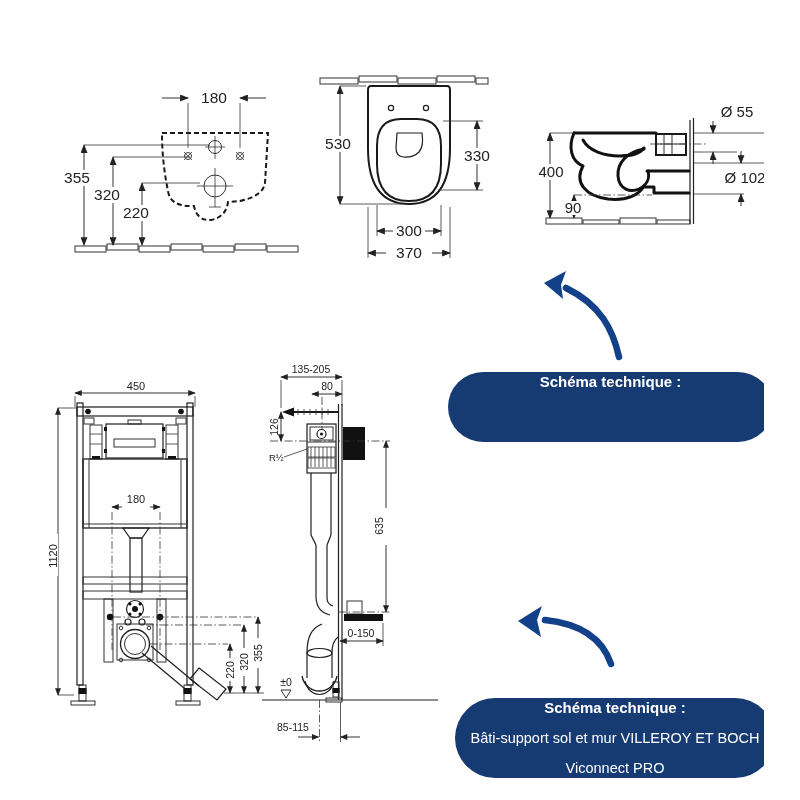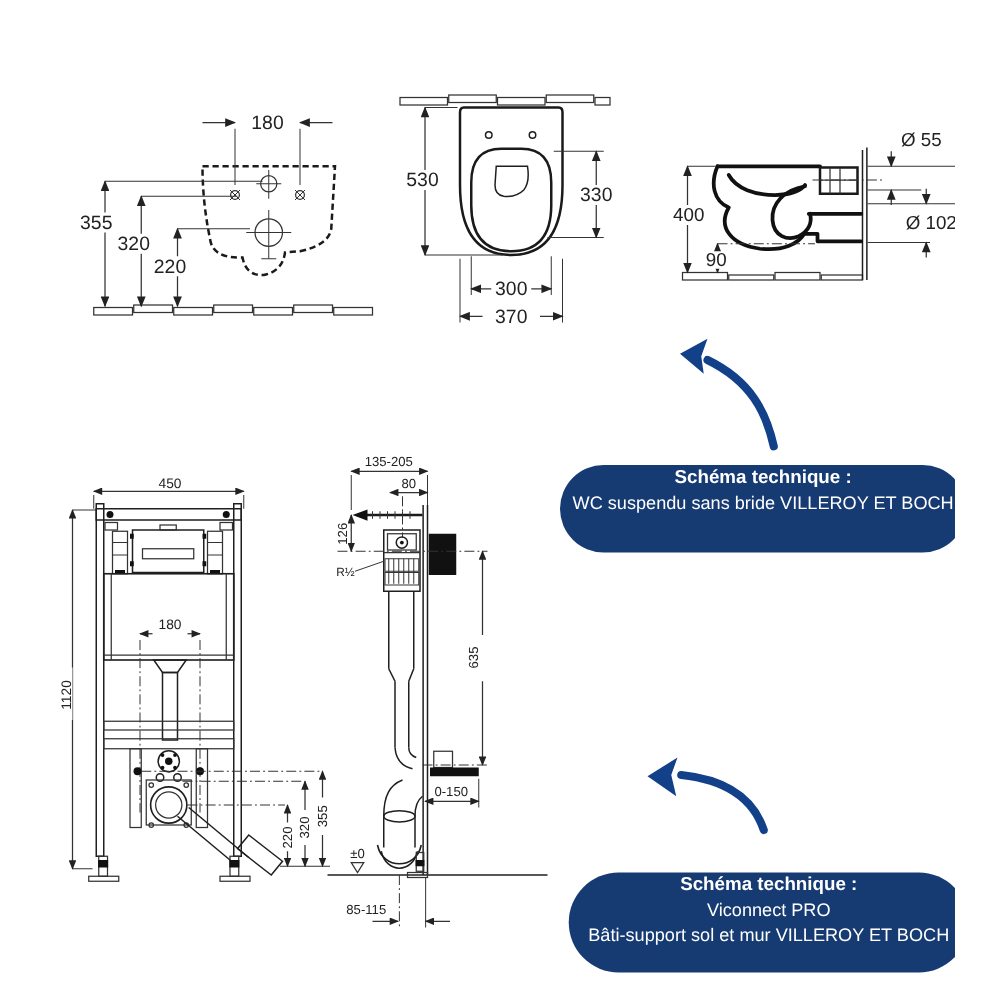--- a/index.html
+++ b/index.html
@@ -16,21 +16,21 @@
   .thin{stroke:#333;stroke-width:1;fill:none;}
   .thin8{stroke:#333;stroke-width:.8;fill:none;}
   .out{stroke:#1a1a1a;stroke-width:2;fill:none;}
   .out12{stroke:#1f1f1f;stroke-width:1.2;fill:none;}
   .out13{stroke:#1f1f1f;stroke-width:1.3;fill:none;}
   .thick{stroke:#111;stroke-width:3;fill:none;stroke-linecap:round;stroke-linejoin:round;}
   .dsh{stroke-dasharray:5 3;}
   .dd{stroke-dasharray:8 2.5 1.5 2.5;}
   .wbg{fill:#ffffff;}
   .pill{position:absolute;background:#163a72;border-radius:40px;color:#fff;
-        display:flex;flex-direction:column;justify-content:flex-start;text-align:center;}
+        display:flex;flex-direction:column;justify-content:space-between;text-align:center;}
   .pill .ttl{font-weight:bold;font-size:15px;line-height:1.38;}
   .pill .bdy{font-size:14.5px;line-height:1.38;}
 </style>
 </head>
 <body>
 
 <div id="stage">
 
   <svg class="abs" style="left:55px;top:75px" width="255" height="190" viewBox="55 75 255 190">
     <defs>
@@ -425,27 +425,26 @@
     </g>
   </svg>
 
   <svg class="abs" style="left:535px;top:262px" width="100" height="105" viewBox="535 262 100 105">
     <path d="M619,357 C613,330 601,305 566,288" stroke="#12418a" stroke-width="6.5" fill="none" stroke-linecap="round"></path>
     <polygon points="544,283 566,271 561,285 563,299" fill="#12418a"></polygon>
   </svg>
 
   <div class="pill" style="left:448px;top:372px;width:325px;height:70px;">
     <div class="ttl">Schéma technique :</div>
-    <div class="bdy">WC suspendu sans bride VILLEROY ET BOCH</div>
   </div>
 
   <svg class="abs" style="left:505px;top:595px" width="115" height="78" viewBox="505 595 115 78">
     <path d="M611,664 C603,640 583,624 545,620" stroke="#12418a" stroke-width="6.5" fill="none" stroke-linecap="round"></path>
     <polygon points="518,621 542,606 537,620 541,637" fill="#12418a"></polygon>
   </svg>
 
   <div class="pill" style="left:455px;top:698px;width:320px;height:80px;">
     <div class="ttl">Schéma technique :</div>
+    <div class="bdy">Bâti-support sol et mur VILLEROY ET BOCH</div>
     <div class="bdy">Viconnect PRO</div>
-    <div class="bdy">Bâti-support sol et mur VILLEROY ET BOCH</div>
   </div>
 
 </div>
 
 </body></html>

